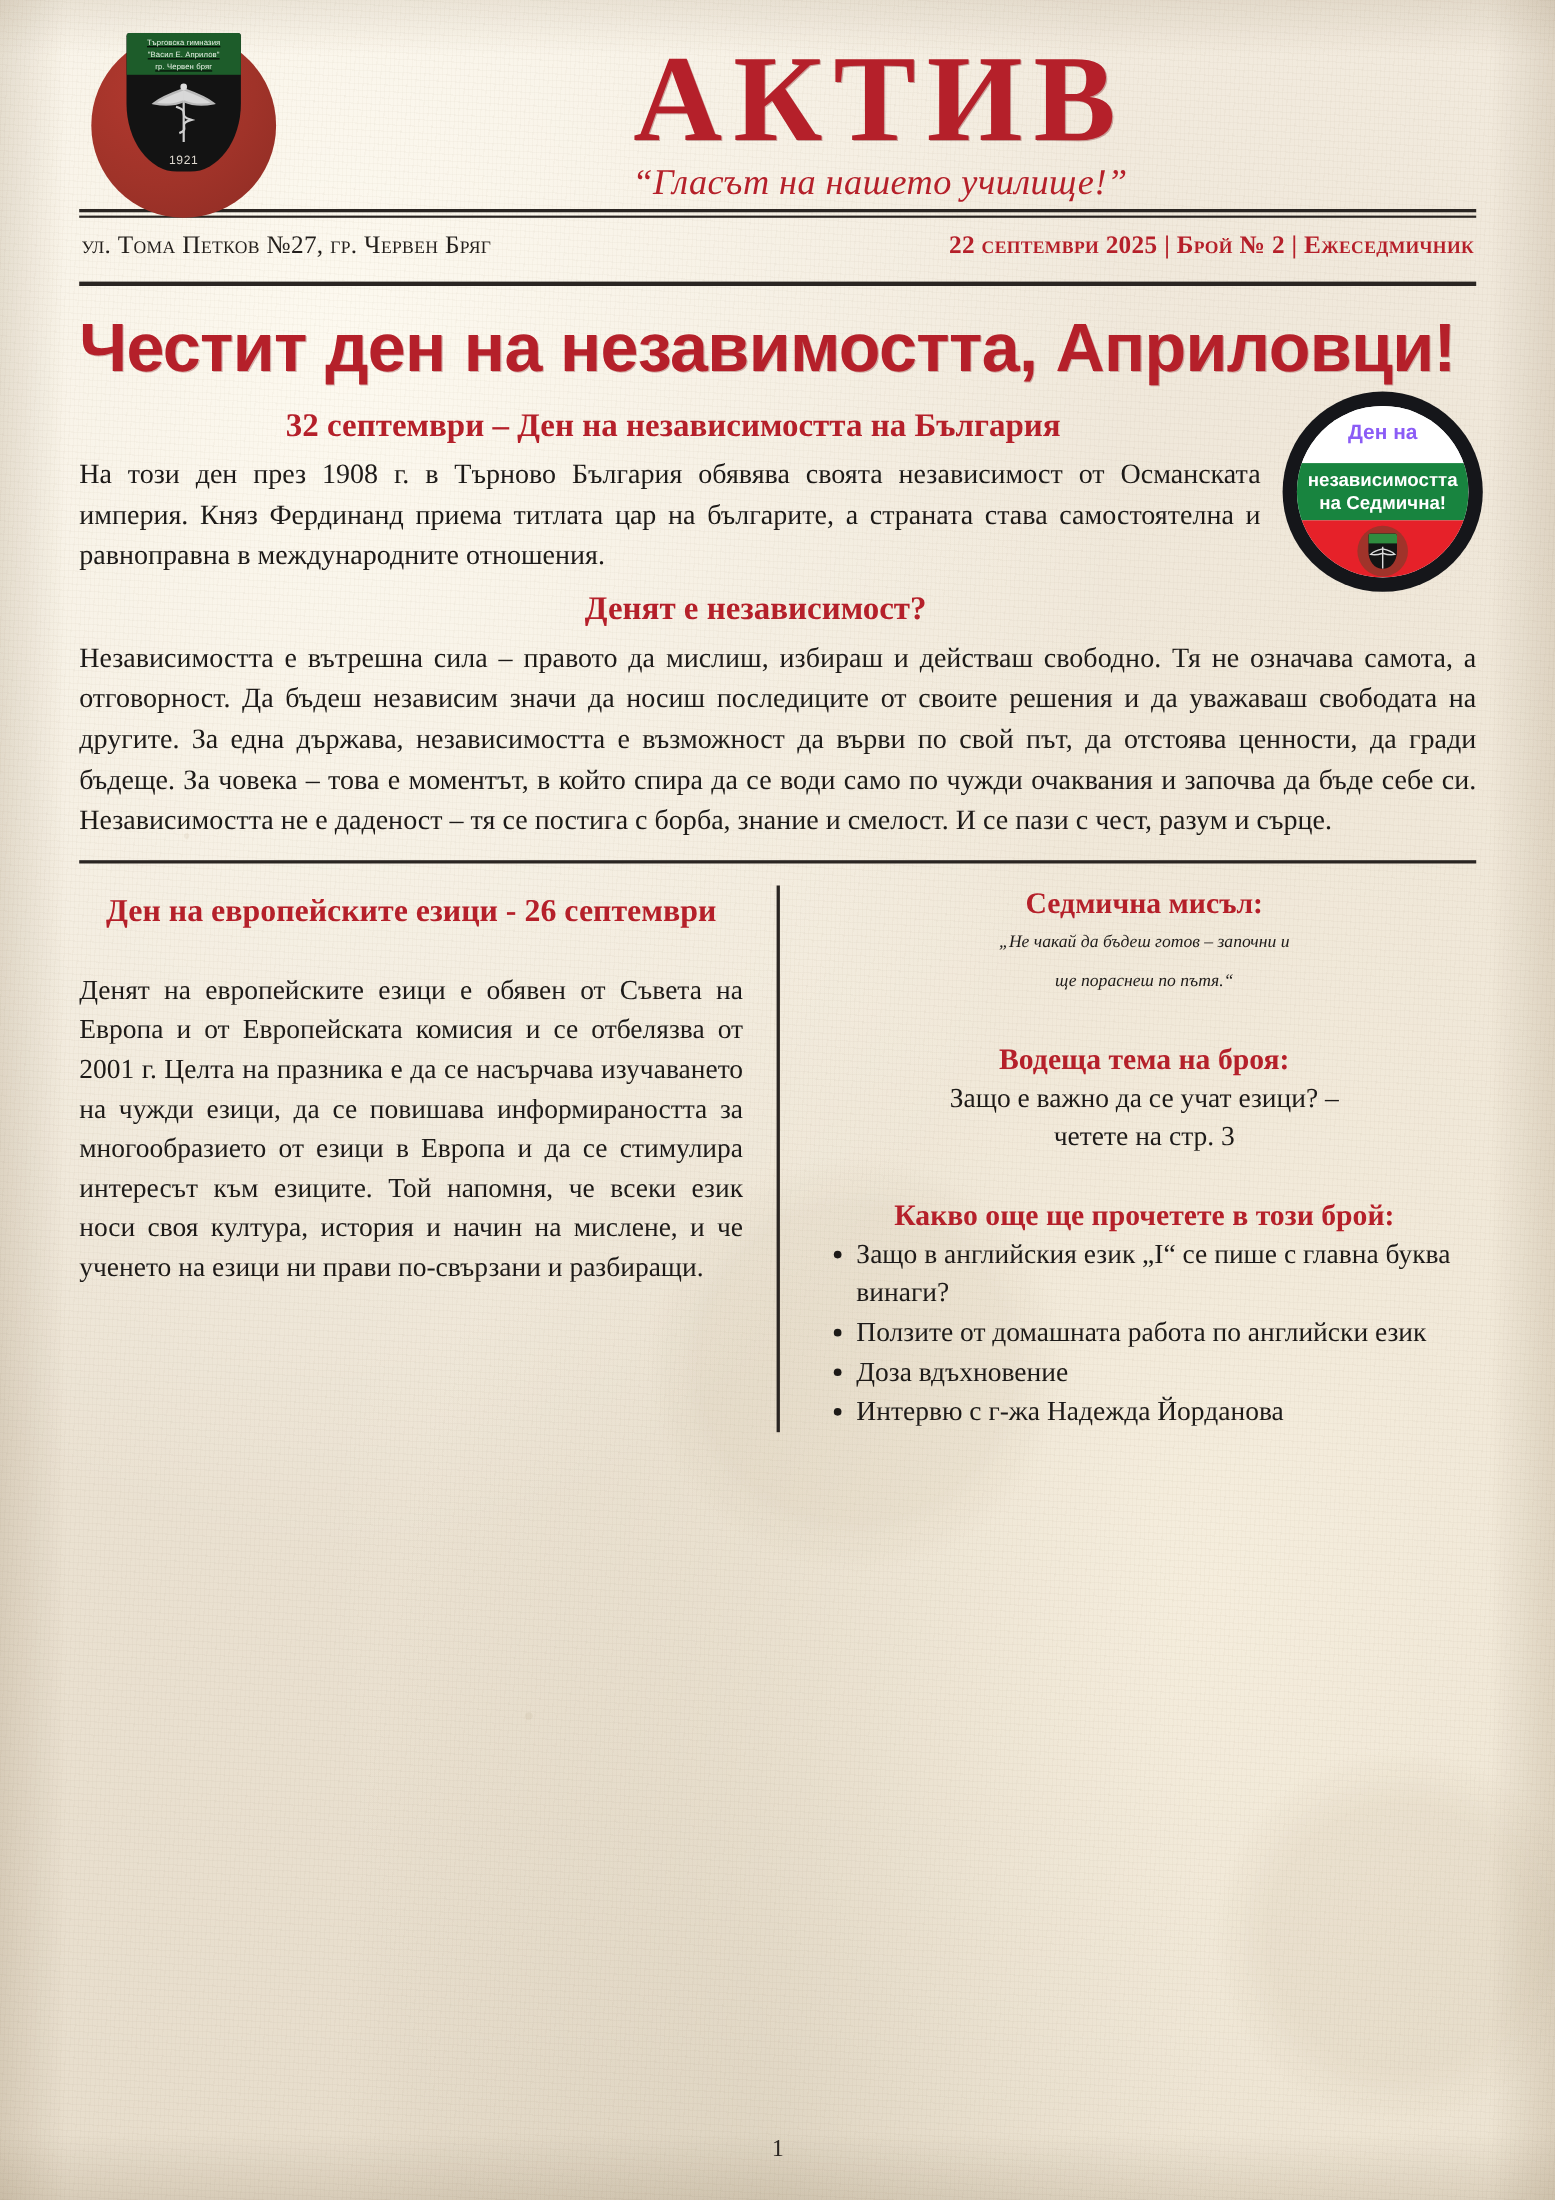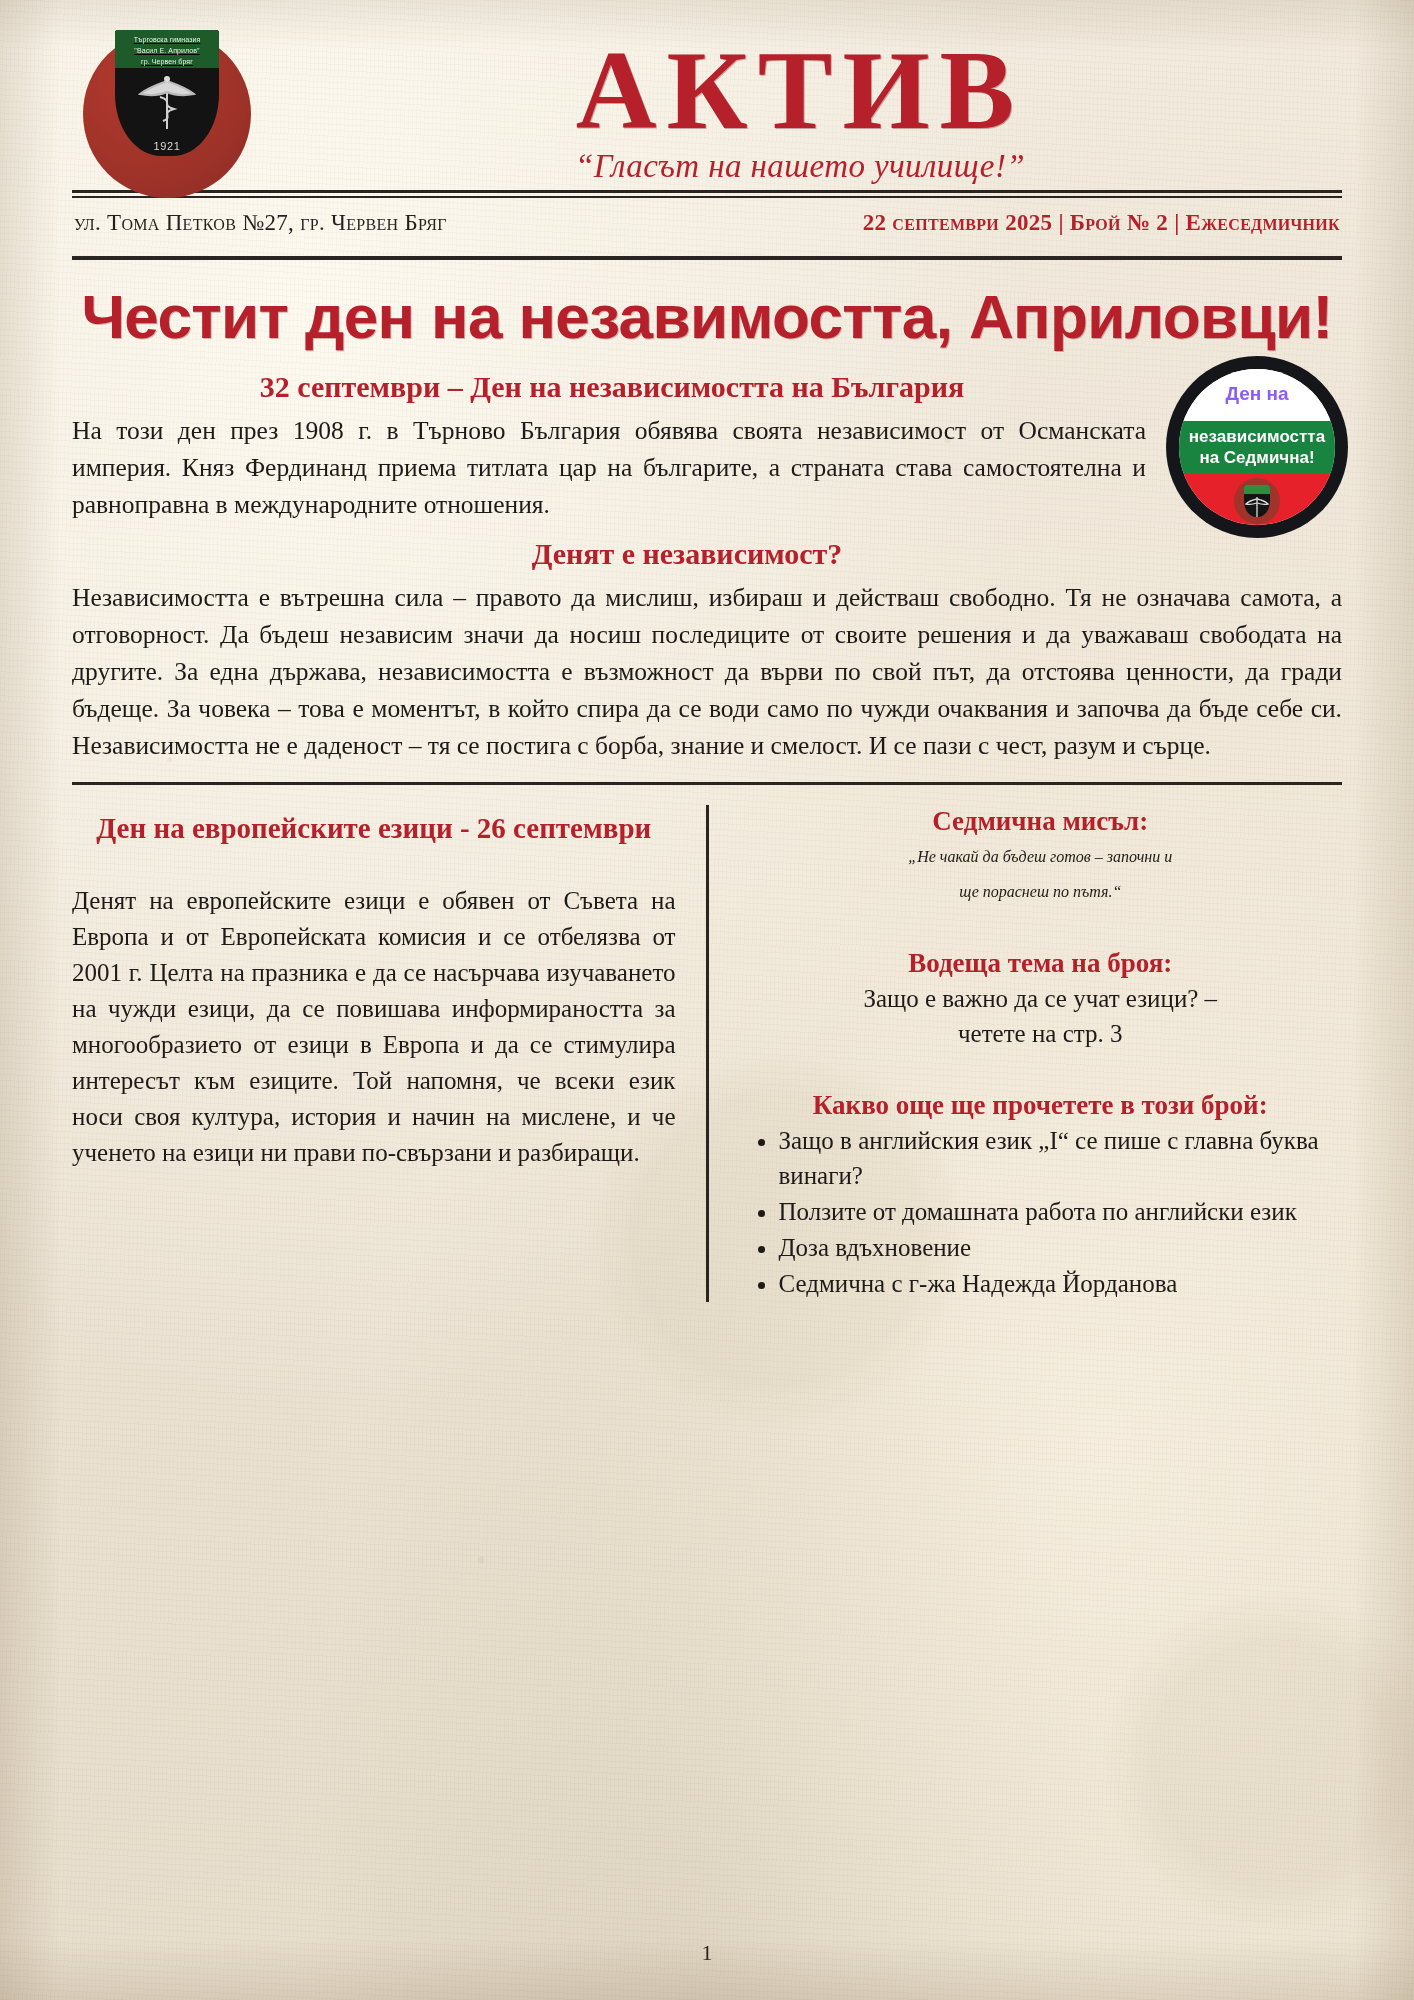--- a/index.html
+++ b/index.html
@@ -196,21 +196,21 @@
   .dateline-left { color: #231f1c; }
   .dateline-right { color: #b5202a; font-weight: bold; }
 
   
   .headline {
     font-family: "Liberation Sans", sans-serif;
     font-weight: bold;
     font-size: 62px;
     line-height: 62px;
     color: #b5202a;
-    text-align: center;
+    text-align: left;
     margin: 26px 0 12px;
     letter-spacing: -.6px;
     text-shadow: 1px 1px 0 rgba(120,20,26,.30);
   }
 
   
   .lead {
     position: relative;
     margin-top: 22px;
   }
@@ -499,21 +499,21 @@
         <p class="side-text">Защо е важно да се учат езици? –</p>
         <p class="side-text">четете на стр. 3</p>
 
         <div class="side-gap"></div>
 
         <h3 class="side-head">Какво още ще прочетете в този брой:</h3>
         <ul class="side-list">
           <li>Защо в английския език „I“ се пише с главна буква винаги?</li>
           <li>Ползите от домашната работа по английски език</li>
           <li>Доза вдъхновение</li>
-          <li>Седмична с г-жа Надежда Йорданова</li>
+          <li>Интервю с г-жа Надежда Йорданова</li>
         </ul>
       </div>
     </div>
 
   </div>
 
   <div class="page-number">1</div>
 </div>
 
 </body></html>

